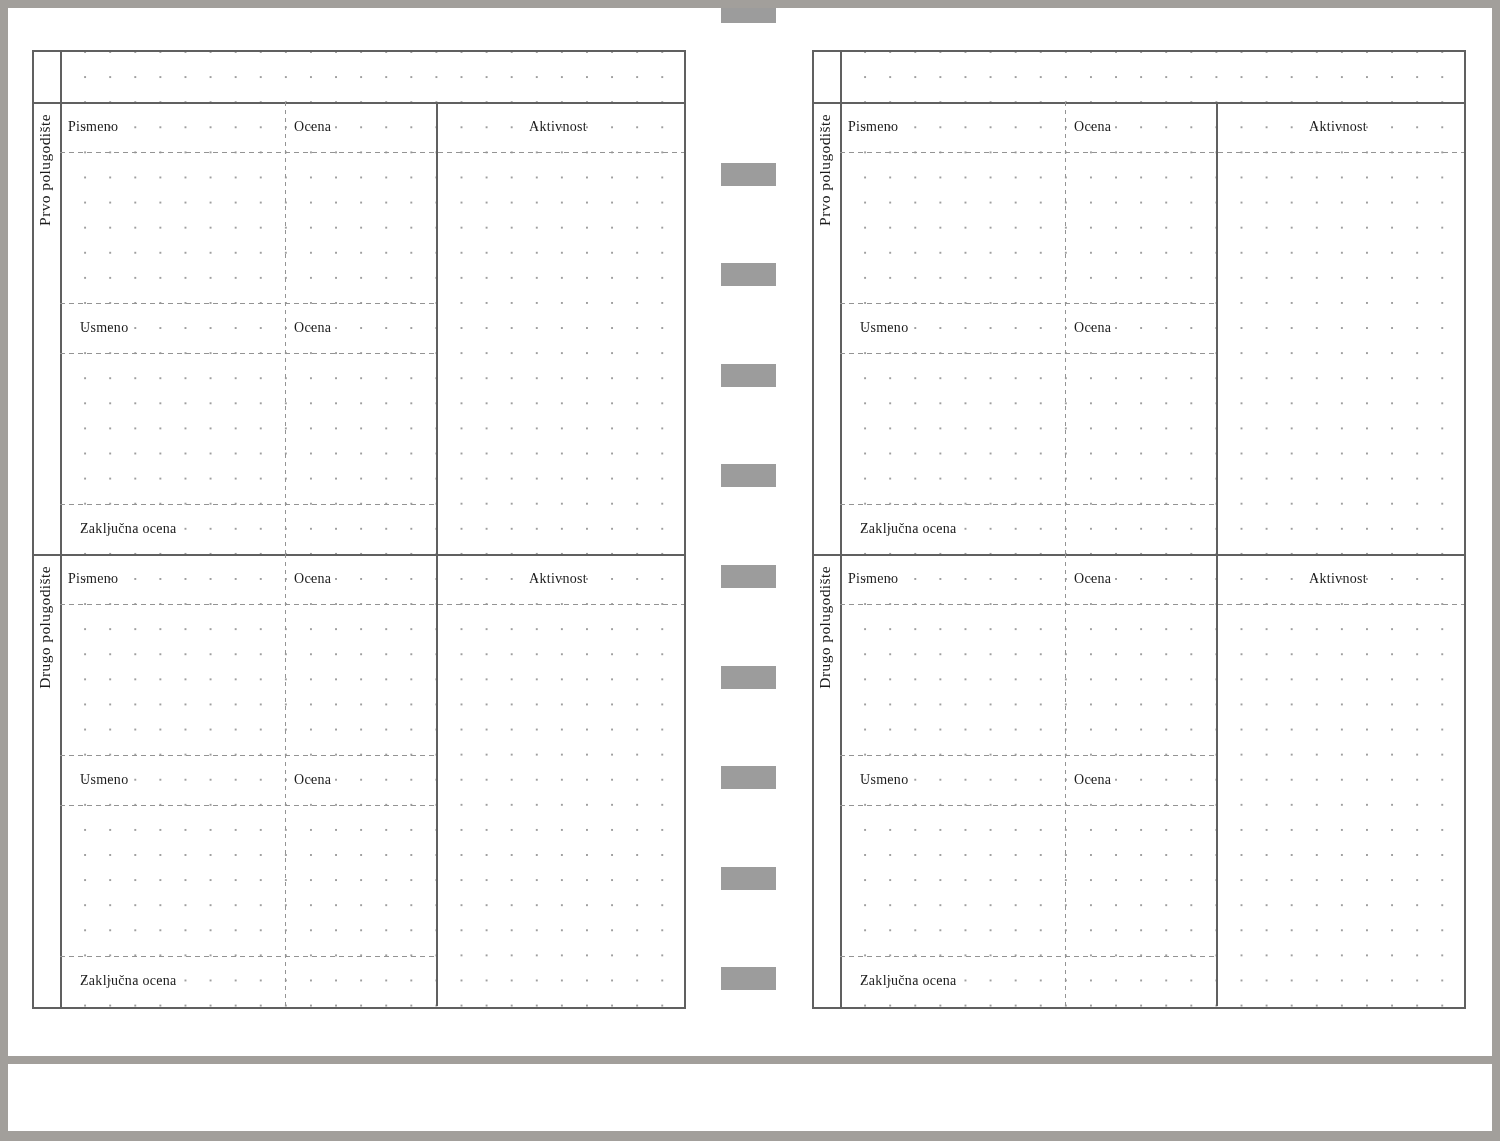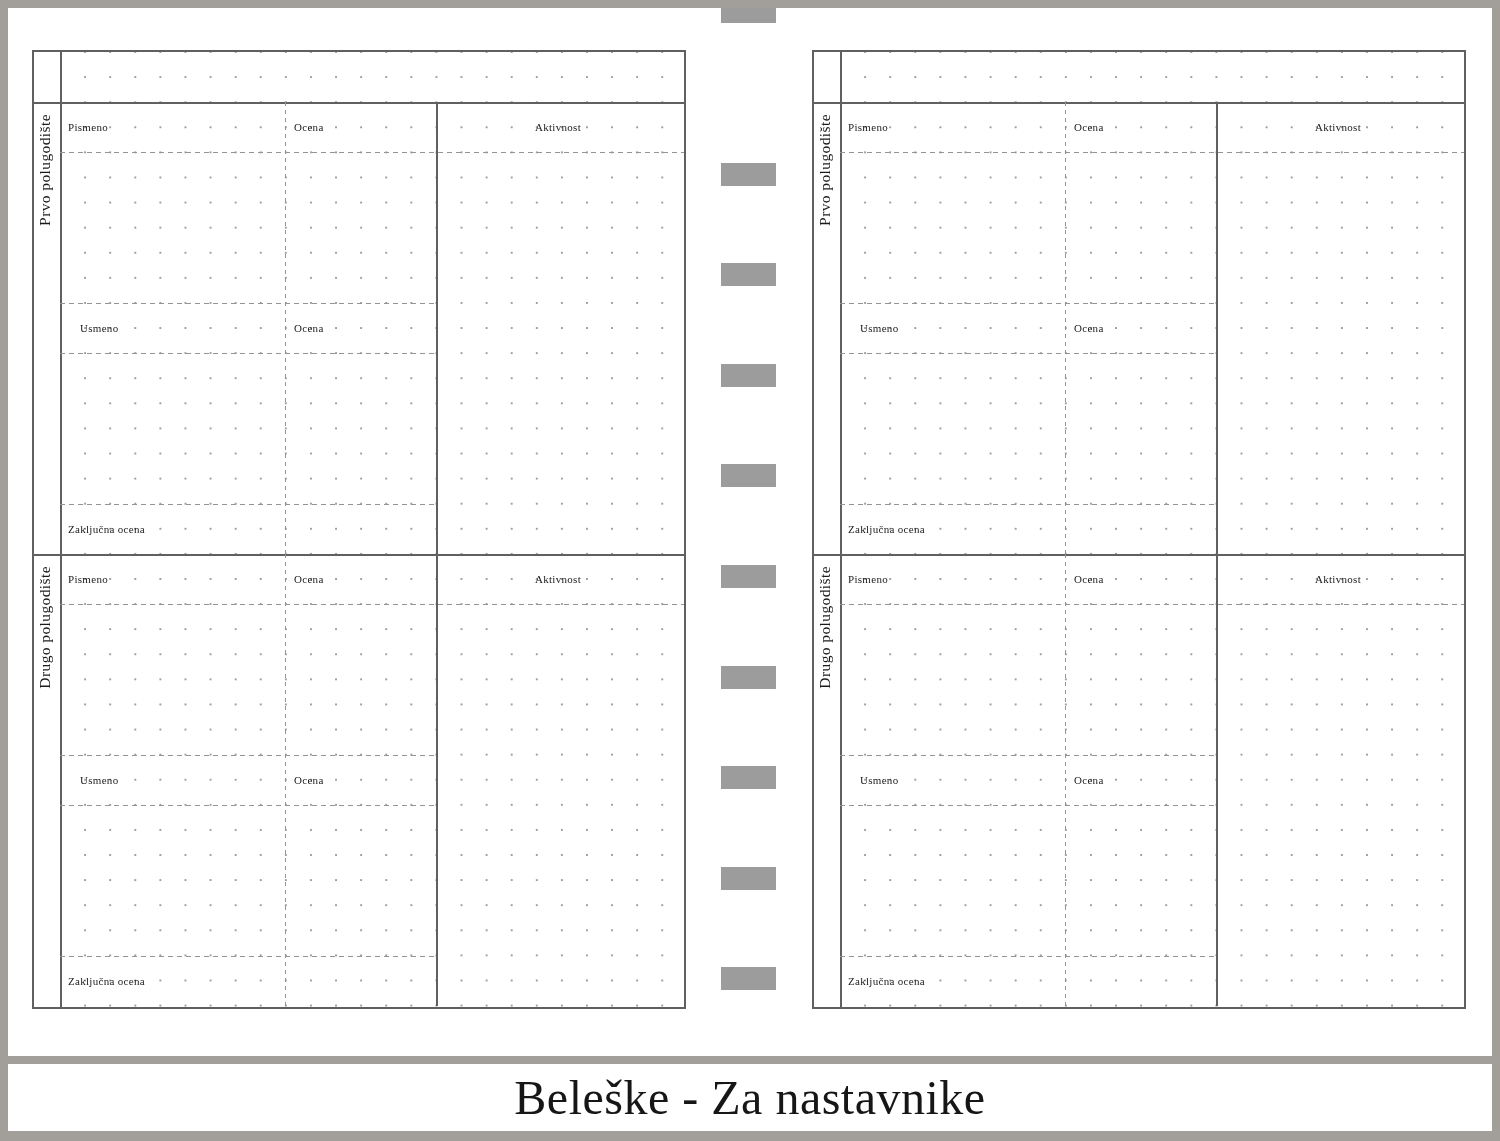--- a/index.html
+++ b/index.html
@@ -38,28 +38,28 @@
 
   .dash-h{position:absolute;height:1px;
           background-image:repeating-linear-gradient(90deg,#949494 0 5px,transparent 5px 9px);}
   .dash-v{position:absolute;width:1px;left:225px;top:0;bottom:0;
           background-image:repeating-linear-gradient(180deg,#949494 0 4px,transparent 4px 8px);}
   .dash-full{left:0;right:0;top:50px;}
   .dash-p1{left:0;width:376px;top:201px;}
   .dash-p2{left:0;width:376px;top:251px;}
   .dash-p3{left:0;width:376px;top:402px;}
 
-  .lbl{position:absolute;height:50px;line-height:50px;font-size:11px;
+  .lbl{position:absolute;height:50px;line-height:50px;font-size:14px;
        letter-spacing:0.3px;white-space:nowrap;}
   .lbl-written{left:8px;top:0;}
   .lbl-grade1{left:234px;top:0;}
   .lbl-activity{left:376px;width:244px;top:0;text-align:center;}
   .lbl-oral{left:20px;top:201px;}
   .lbl-grade2{left:234px;top:201px;}
-  .lbl-final{left:8px;top:402px;}
+  .lbl-final{left:20px;top:402px;}
 
   .side-label{position:absolute;left:2px;width:22px;writing-mode:vertical-rl;
               transform:rotate(180deg);font-size:15.5px;letter-spacing:0.4px;
               white-space:nowrap;color:#1b1b1b;}
   .side-label-1{top:62px;}
   .side-label-2{top:514px;}
 
   
   .tab{position:absolute;left:721px;width:55px;height:23px;background:#9c9c9c;}
   .tab:nth-of-type(1){top:62px;} .tab:nth-of-type(2){top:163px;}
@@ -167,17 +167,14 @@
       <div class="lbl lbl-final">Zaključna ocena</div>
     </div>
   </div>
 
   <div class="frame frame-top"></div>
   <div class="frame frame-left"></div>
   <div class="frame frame-right"></div>
   <div class="frame frame-divider"></div>
   <div class="frame frame-bottom"></div>
 
-  <div class="title-strip">
-    <span>Beleške - Za nastavnike</span>
-  </div>
 
 </div>
 
 </body></html>

